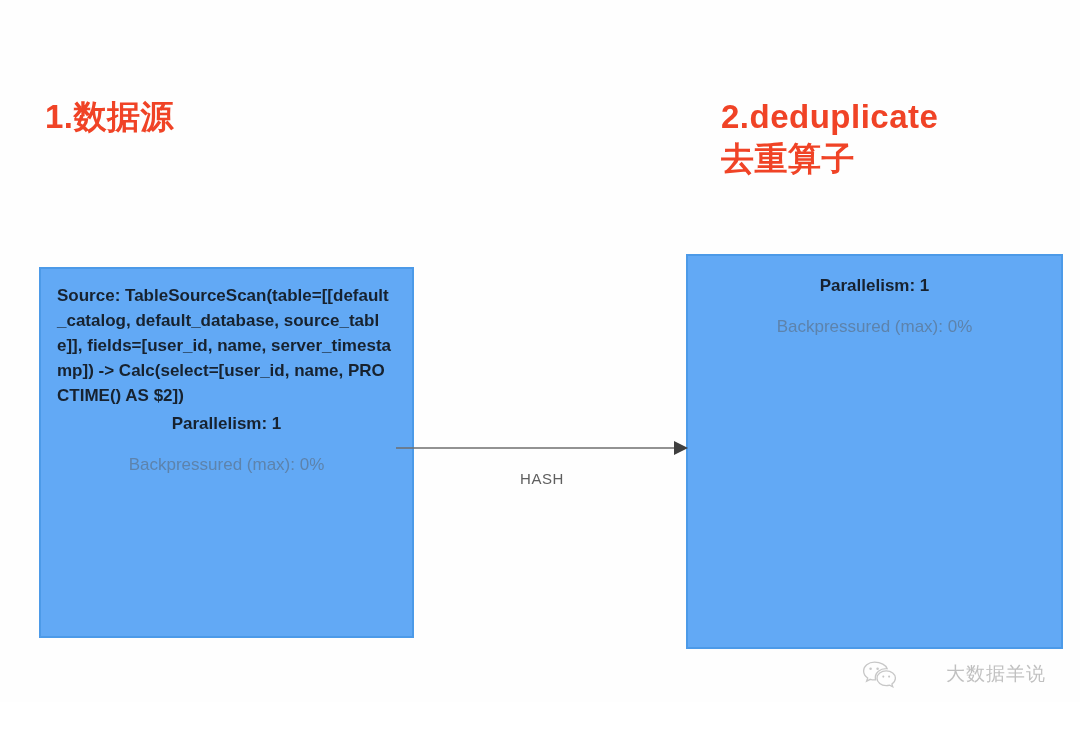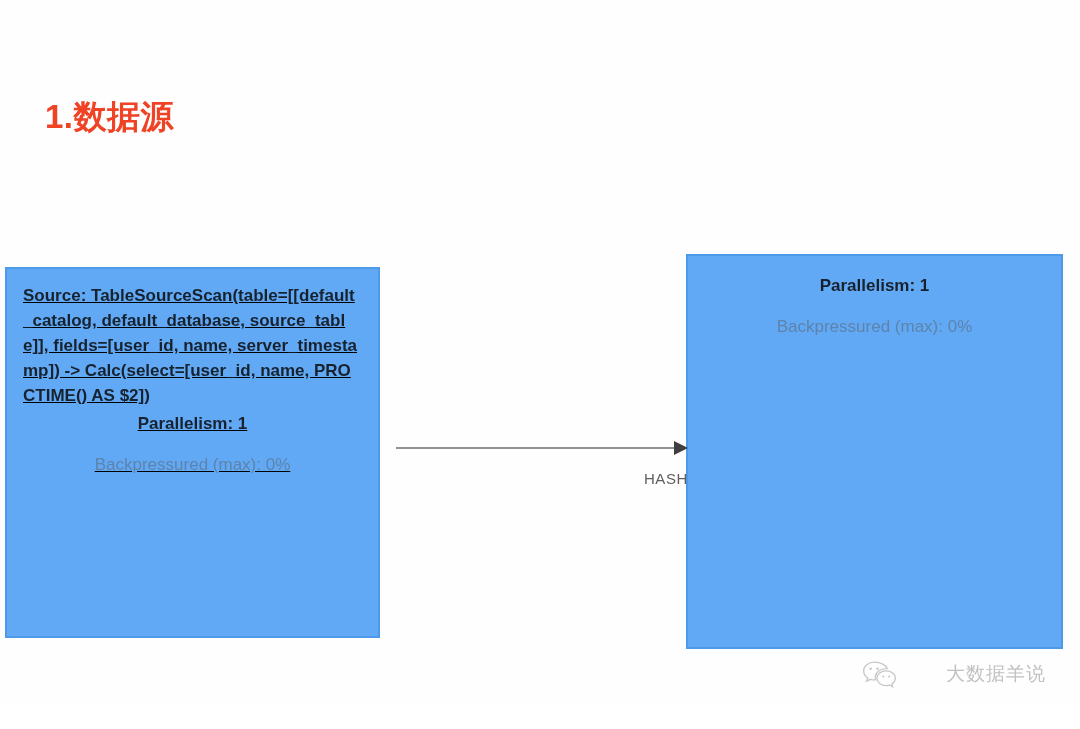--- a/index.html
+++ b/index.html
@@ -35,25 +35,24 @@
 
   
   .op-box {
     position: absolute;
     background: #62a9f5;
     border: 2px solid #4c9ae8;
     box-sizing: border-box;
     padding: 14px 16px 10px 16px;
   }
   #box-source {
-    left: 5px;
+    left: 39px;
     top: 267px;
     width: 375px;
     height: 371px;
-    text-decoration: underline;
   }
   #box-dedup {
     left: 686px;
     top: 254px;
     width: 377px;
     height: 395px;
   }
 
   .op-desc {
     color: #17222f;
@@ -89,21 +88,21 @@
     left: 396px;
     top: 436px;
     width: 292px;
     height: 24px;
   }
   #edge-label {
     position: absolute;
     left: 396px;
     top: 470px;
     width: 292px;
-    text-align: right;
+    text-align: center;
     color: #5f5f5f;
     font-size: 15px;
     letter-spacing: 0.6px;
   }
 
   
   #watermark {
     position: absolute;
     left: 862px;
     top: 660px;
@@ -120,20 +119,22 @@
     margin-left: 42px;
   }
 </style>
 </head>
 <body>
 
 <div id="canvas">
 
   <div class="section-title" id="title-left">1.数据源</div>
 
+  <div class="section-title" id="title-right">2.deduplicate
+去重算子</div>
 
   <div class="op-box" id="box-source">
     <div class="op-desc">Source: TableSourceScan(table=[[default_catalog, default_database, source_table]], fields=[user_id, name, server_timestamp]) -&gt; Calc(select=[user_id, name, PROCTIME() AS $2])</div>
     <div class="op-parallelism">Parallelism: 1</div>
     <div class="op-metrics">
       <div class="op-metric-line">Backpressured (max): 0%</div>
     </div>
   </div>
 
   <div class="op-box" id="box-dedup">

